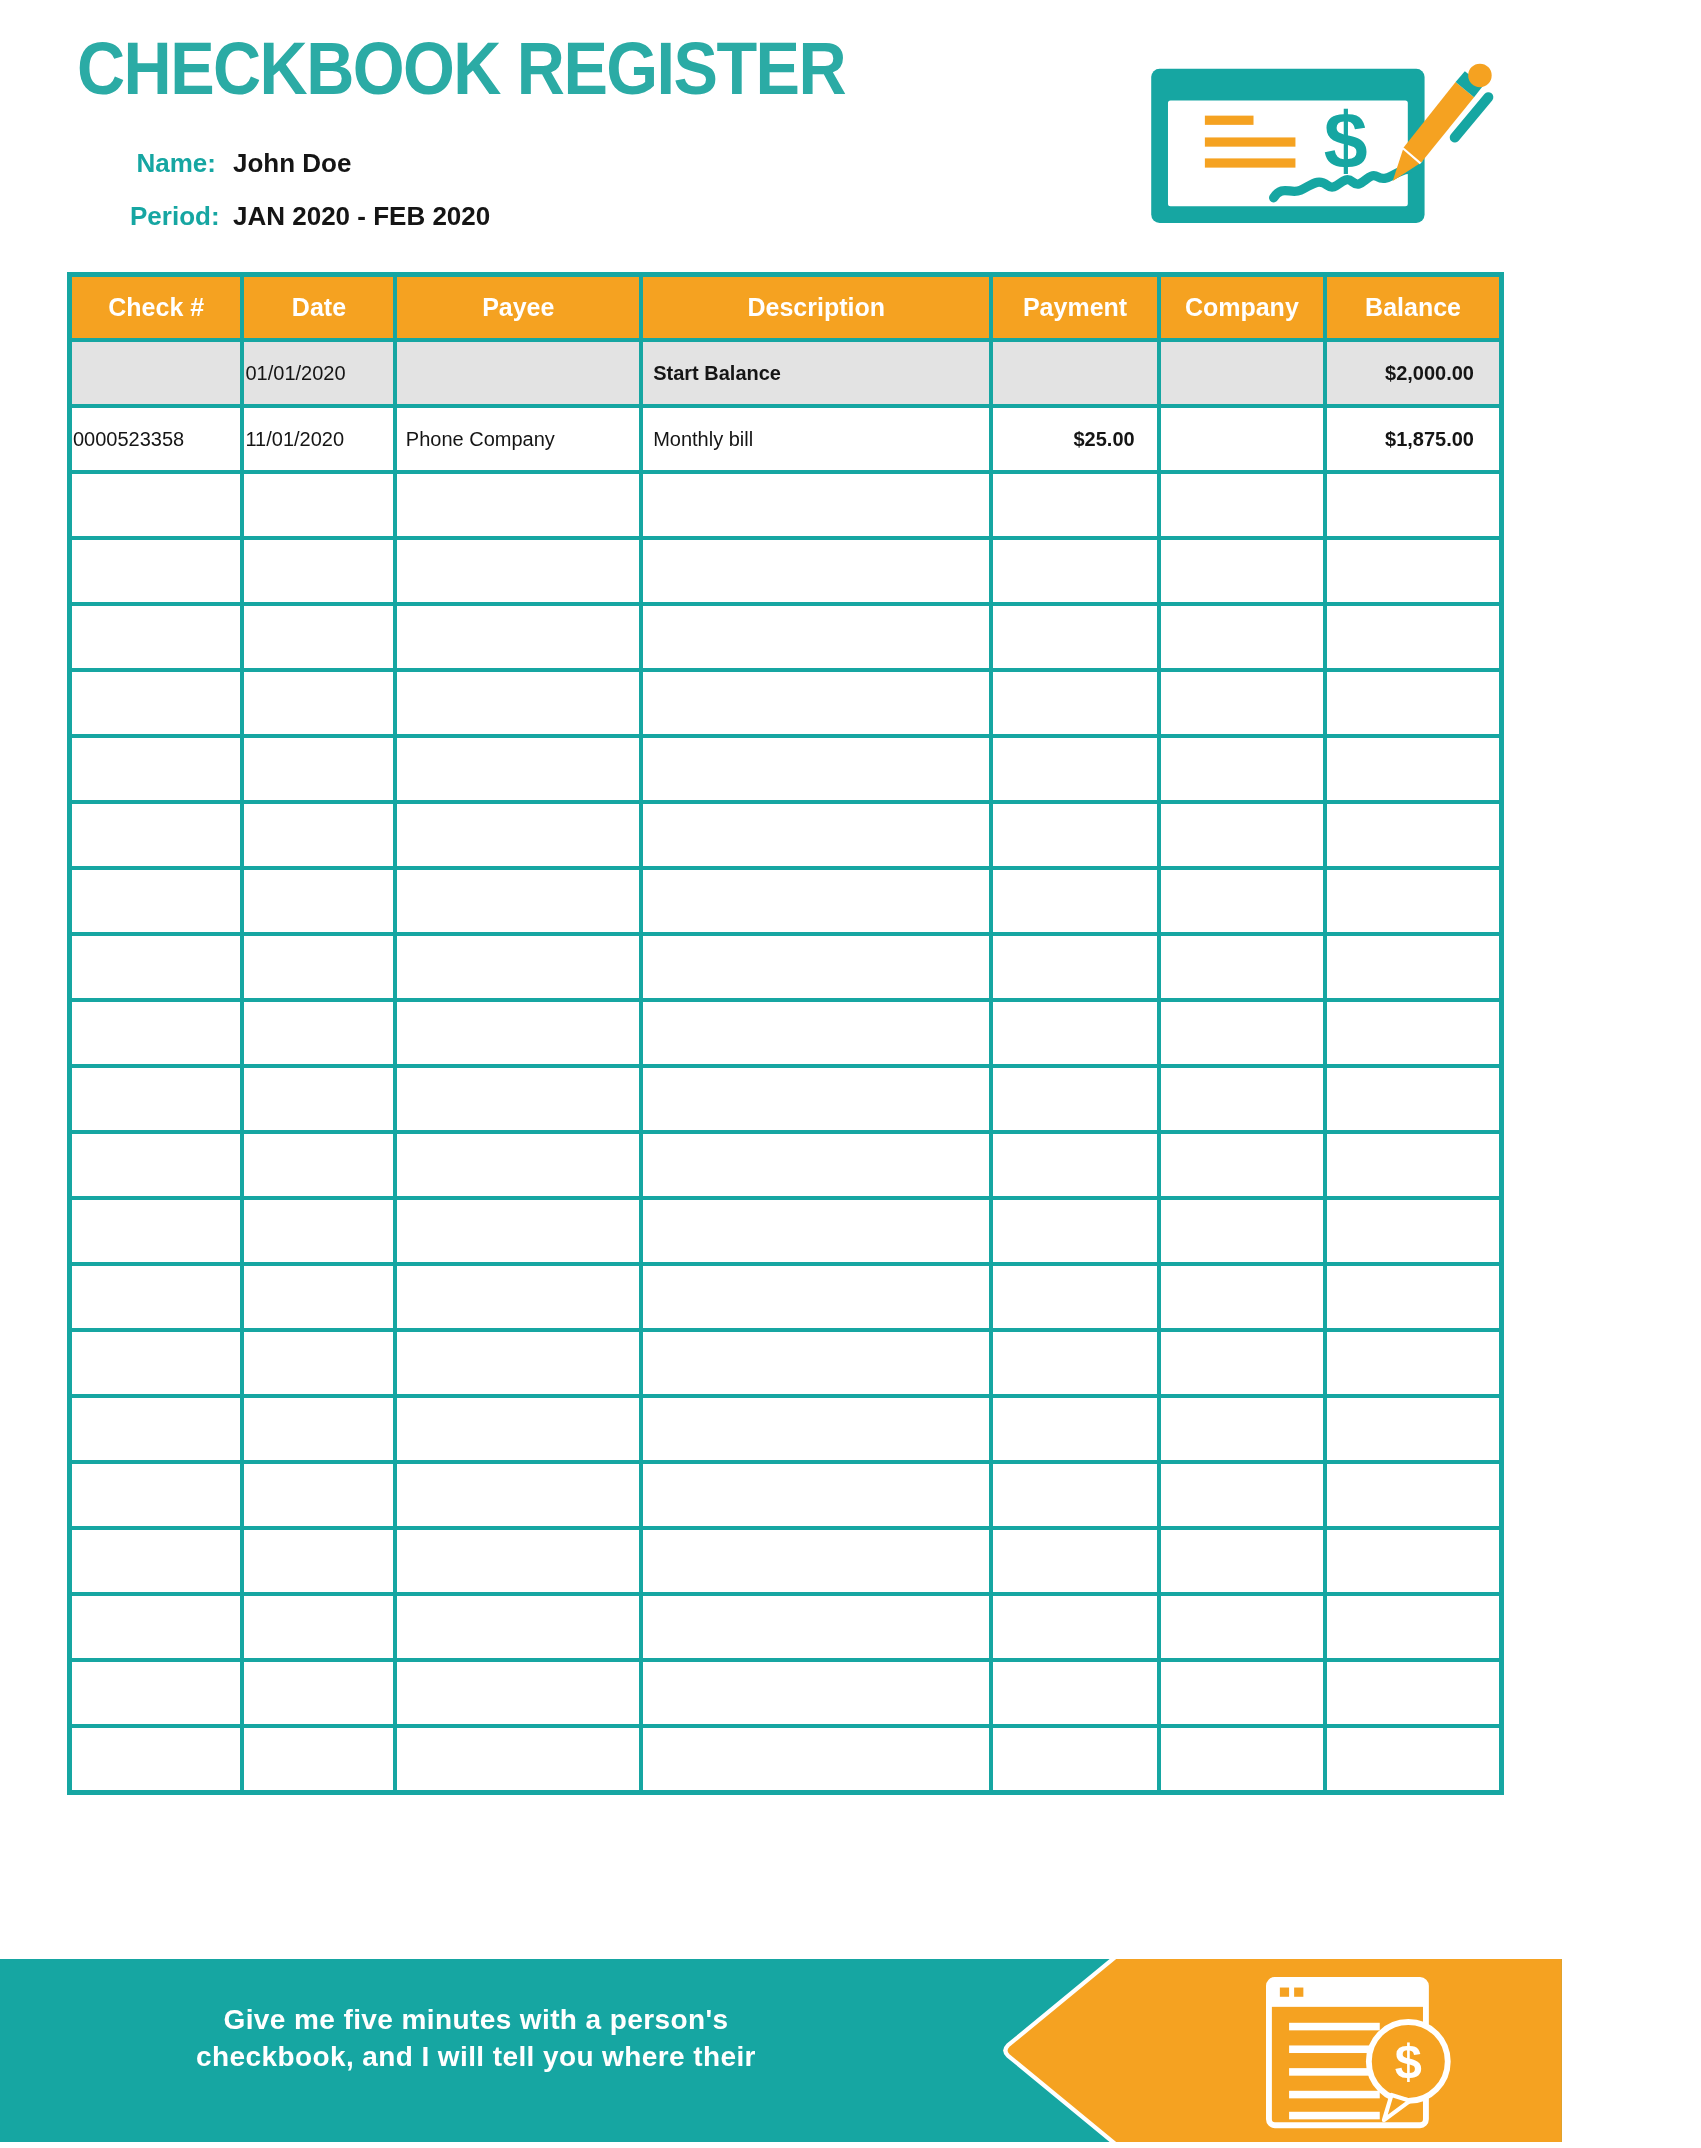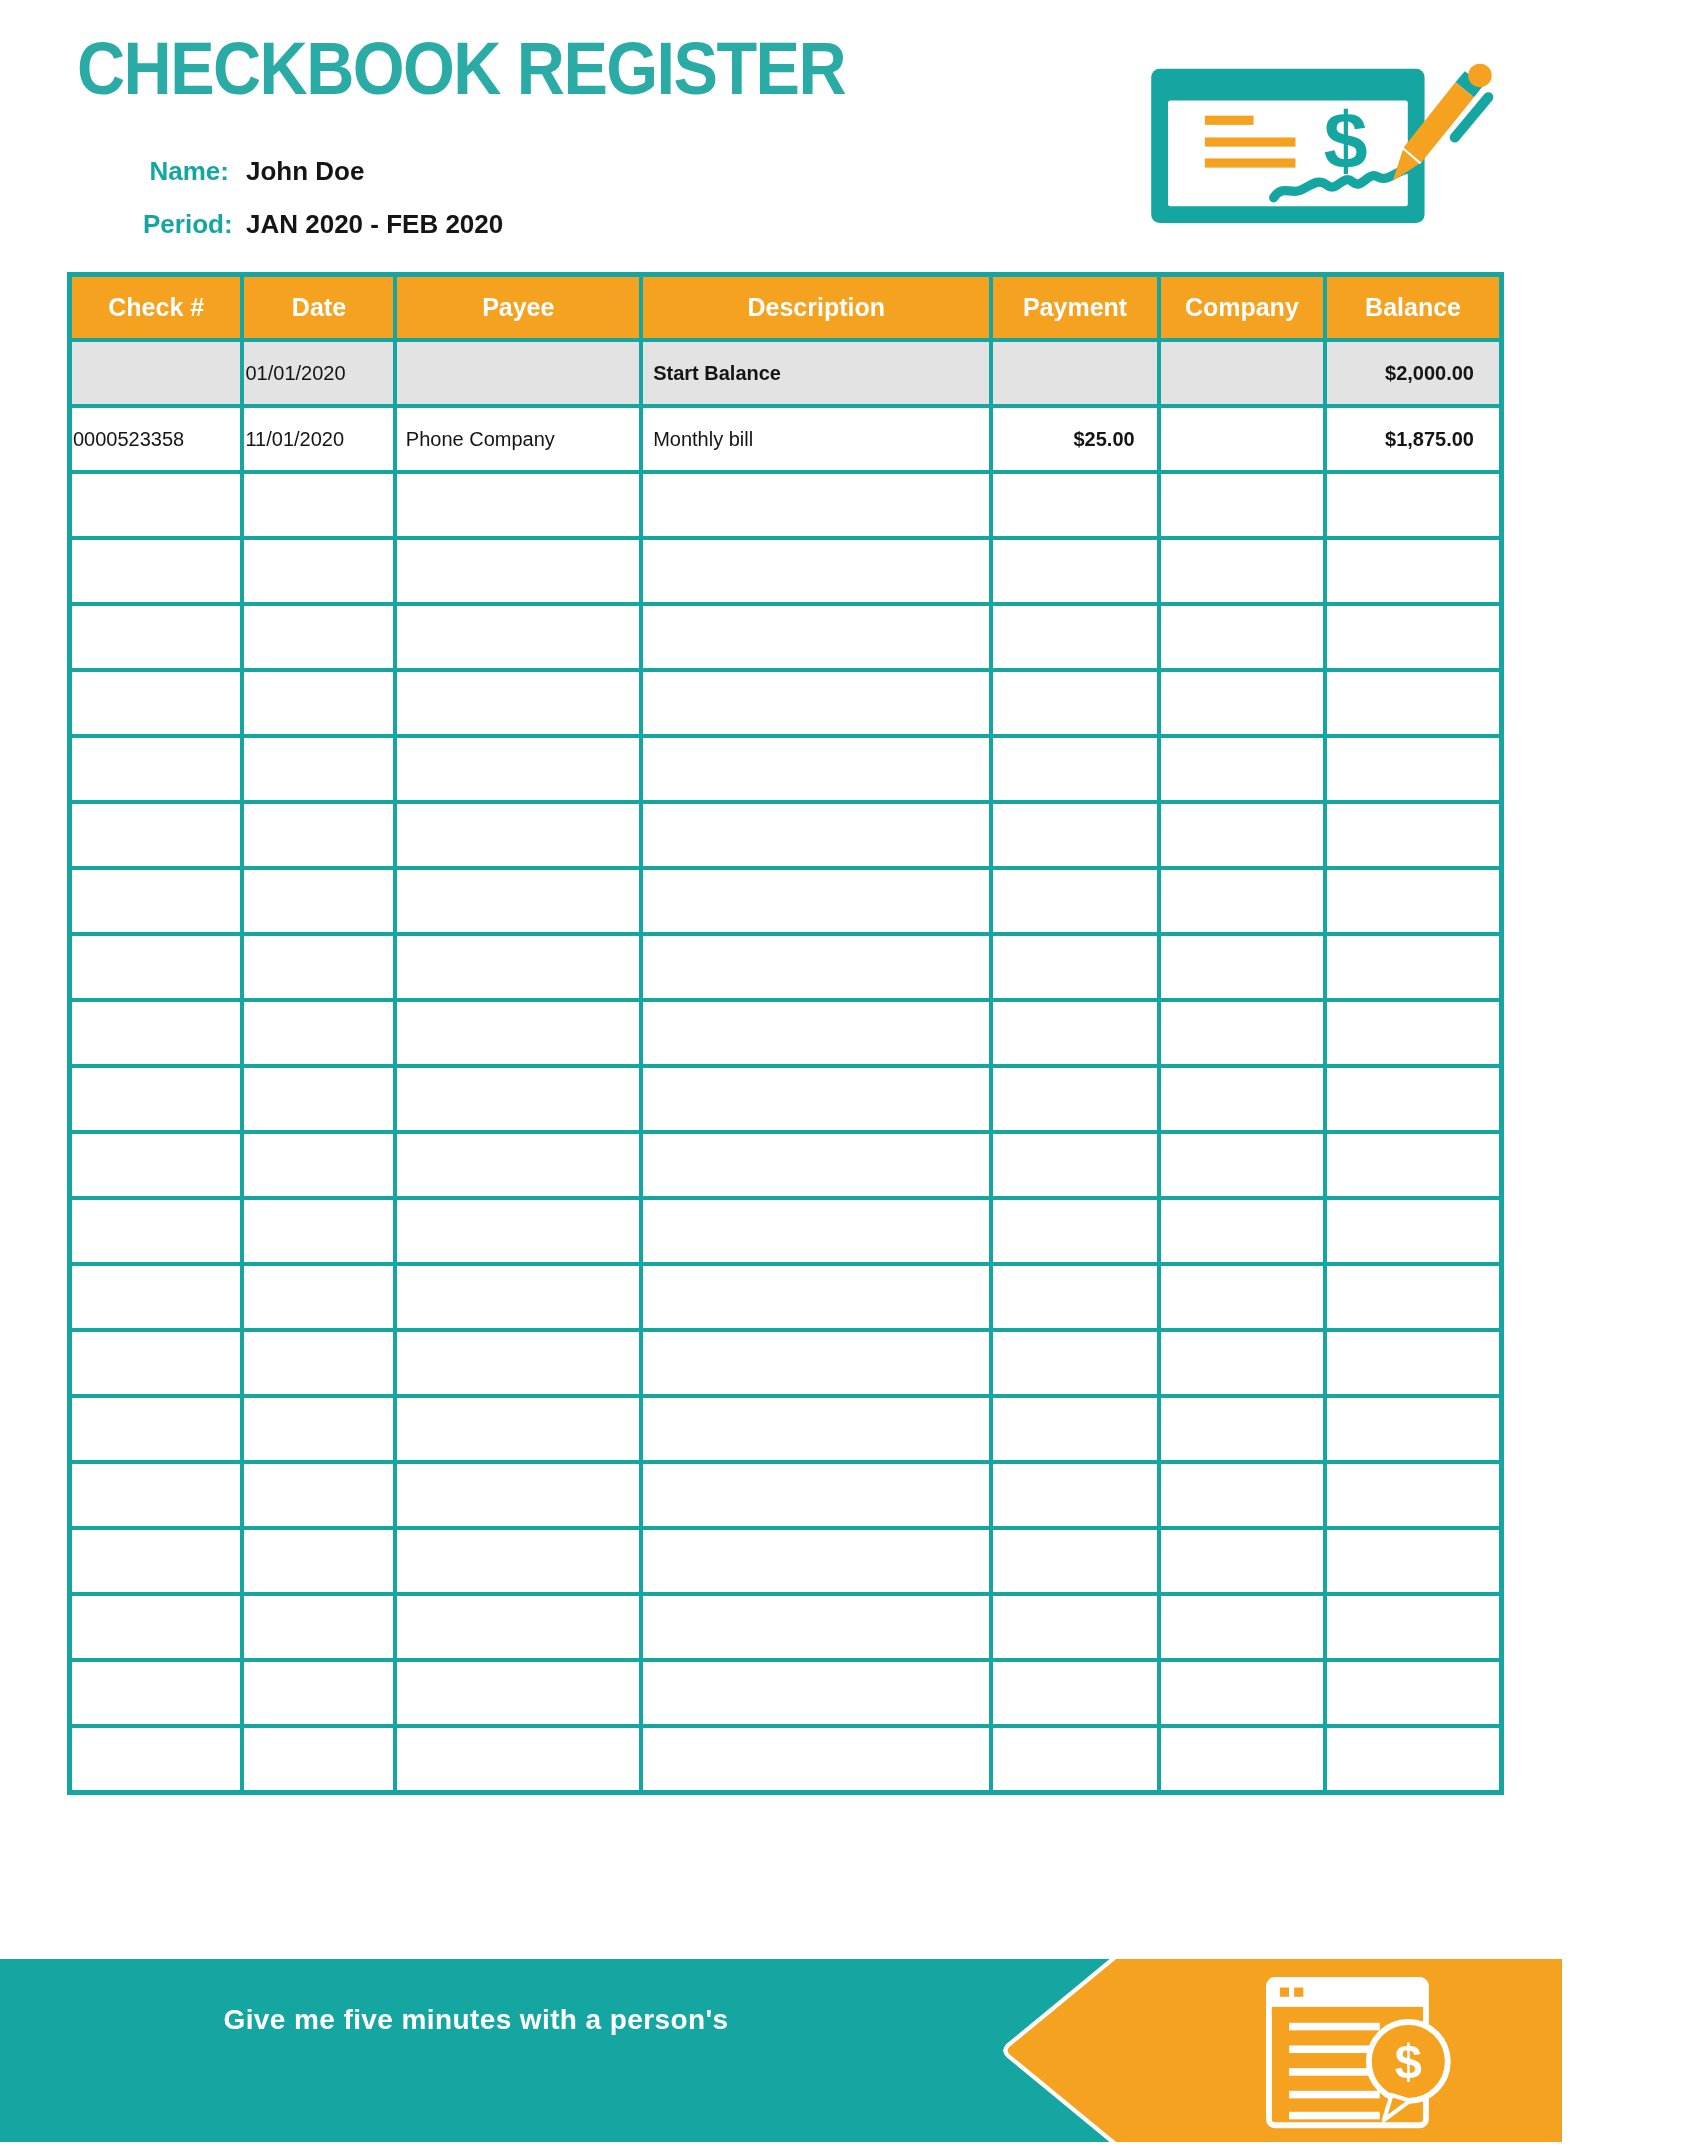--- a/index.html
+++ b/index.html
@@ -14,21 +14,21 @@
   .page{position:relative;width:1702px;height:2148px;background:#fff;overflow:hidden;}
 
   
   .title{
     position:absolute;left:77px;top:30px;margin:0;
     font-size:74px;font-weight:700;letter-spacing:-1.7px;line-height:1.05;
     color:var(--title-teal);
     transform:scaleX(.9);transform-origin:0 50%;
     white-space:nowrap;
   }
-  .meta-row{position:absolute;left:143px;display:flex;align-items:baseline;font-size:26px;font-weight:700;margin-top:8px;}
+  .meta-row{position:absolute;left:130px;display:flex;align-items:baseline;font-size:26px;font-weight:700;}
   .meta-row.name{top:148px;}
   .meta-row.period{top:201px;}
   .meta-label{display:inline-block;width:86px;text-align:right;color:var(--teal);}
   .meta-value{margin-left:17px;color:#151515;}
 
   .header-icon{position:absolute;left:1151px;top:67px;width:361px;height:161px;overflow:visible;}
 
   
   .register-table{
     position:absolute;left:67px;top:272px;width:1437px;
@@ -324,20 +324,21 @@
           <td class="cell-payment"></td>
           <td class="cell-deposit"></td>
           <td class="cell-balance"></td>
         </tr>
       </tbody>
   </table>
 
   <div class="footer">
     <div class="footer-quote">
       <div>Give me five minutes with a person's</div>
+      <div>checkbook, and I will tell you where their</div>
     </div>
     <svg class="footer-art" viewBox="0 0 680 218" aria-hidden="true">
       <polygon class="f-orange" points="148,0 680,0 680,218 148,218 14,109"></polygon>
       <path class="s-white" d="M150,-4 L20,103 Q14,109 20,115 L150,222" stroke-width="5" stroke-linejoin="round"></path>
       <g>
         <rect class="s-white" x="331" y="25" width="187" height="173" rx="7" stroke-width="7"></rect>
         <rect class="f-white" x="331" y="25" width="187" height="32"></rect>
         <rect class="f-orange" x="344" y="34" width="11" height="11"></rect>
         <rect class="f-orange" x="361" y="34" width="11" height="11"></rect>
         <rect class="f-white" x="355" y="76" width="108" height="9"></rect>

